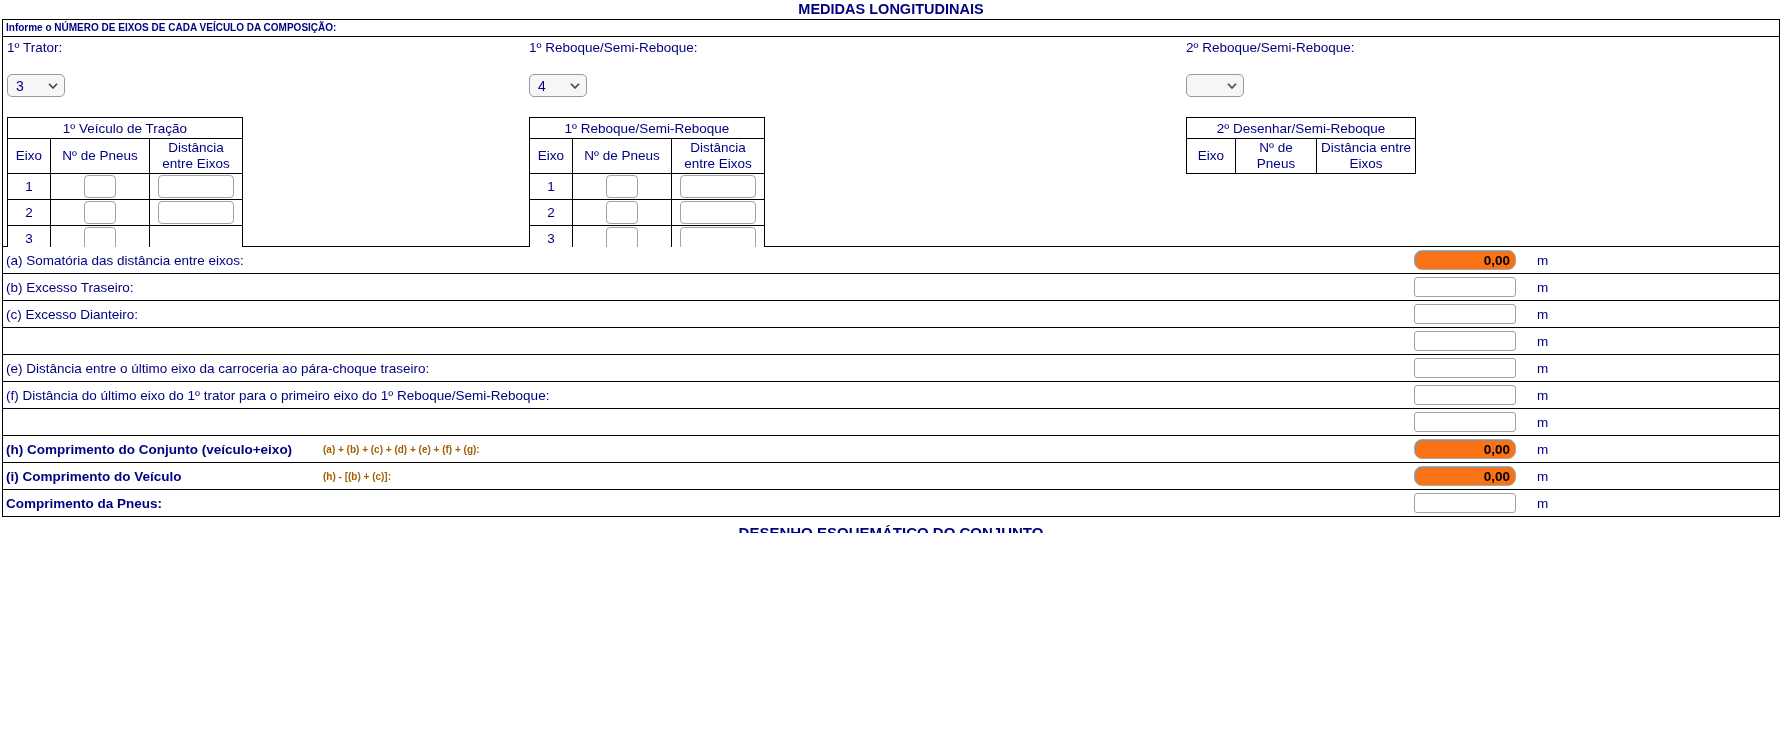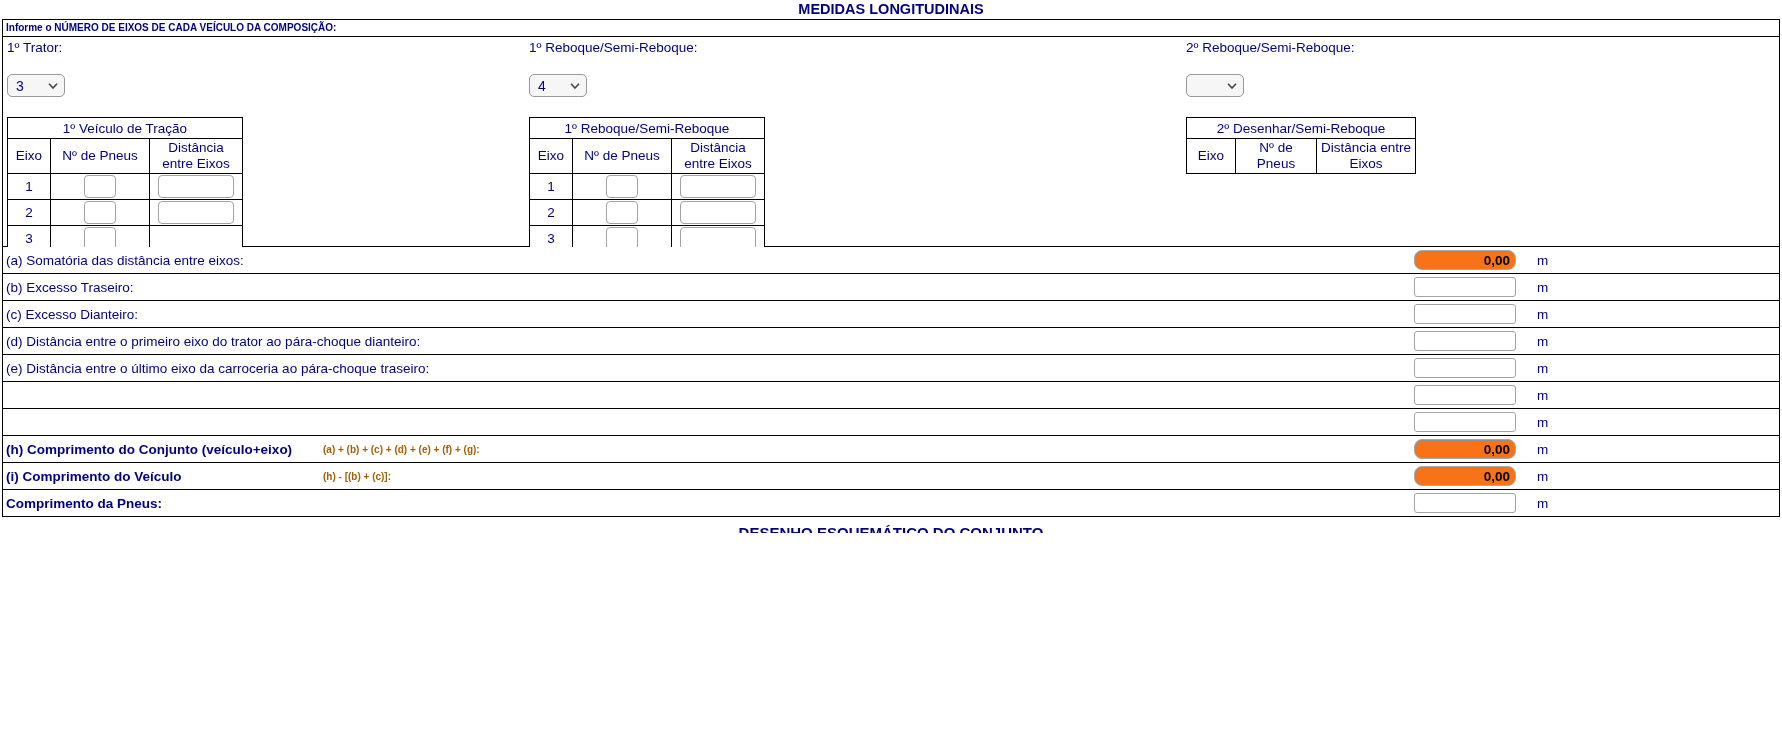--- a/index.html
+++ b/index.html
@@ -168,30 +168,30 @@
         <span class="m-label">(b) Excesso Traseiro:</span>
         <input class="m-input" type="text" style="">
         <span class="m-unit">m</span>
       </div>
       <div class="m-row">
         <span class="m-label">(c) Excesso Dianteiro:</span>
         <input class="m-input" type="text" style="">
         <span class="m-unit">m</span>
       </div>
       <div class="m-row">
-        <span class="m-label">(d) Distância entre o primeiro eixo do trator ao pára-choque dianteiro:</span>
         <input class="m-input" type="text" style="">
         <span class="m-unit">m</span>
       </div>
       <div class="m-row">
         <span class="m-label">(e) Distância entre o último eixo da carroceria ao pára-choque traseiro:</span>
         <input class="m-input" type="text" style="">
         <span class="m-unit">m</span>
       </div>
       <div class="m-row">
+        <span class="m-label">(f) Distância do último eixo do 1º trator para o primeiro eixo do 1º Reboque/Semi-Reboque:</span>
         <input class="m-input" type="text" style="">
         <span class="m-unit">m</span>
       </div>
       <div class="m-row">
         <input class="m-input" type="text" style="">
         <span class="m-unit">m</span>
       </div>
       <div class="m-row">
         <span class="m-label bold">(h) Comprimento do Conjunto (veículo+eixo)</span>
         <span class="m-formula">(a) + (b) + (c) + (d) + (e) + (f) + (g):</span>

